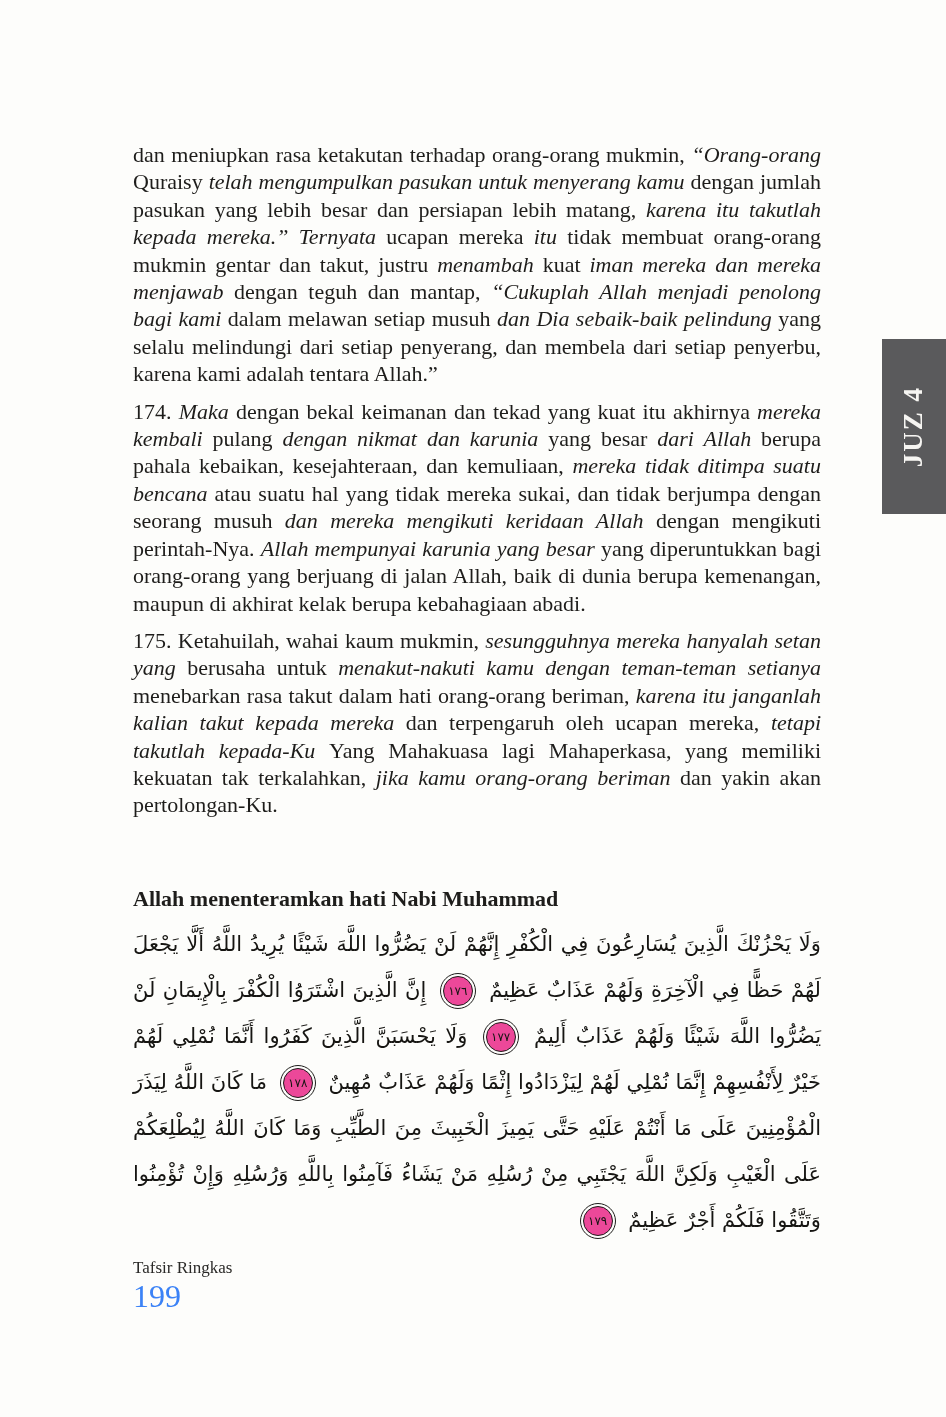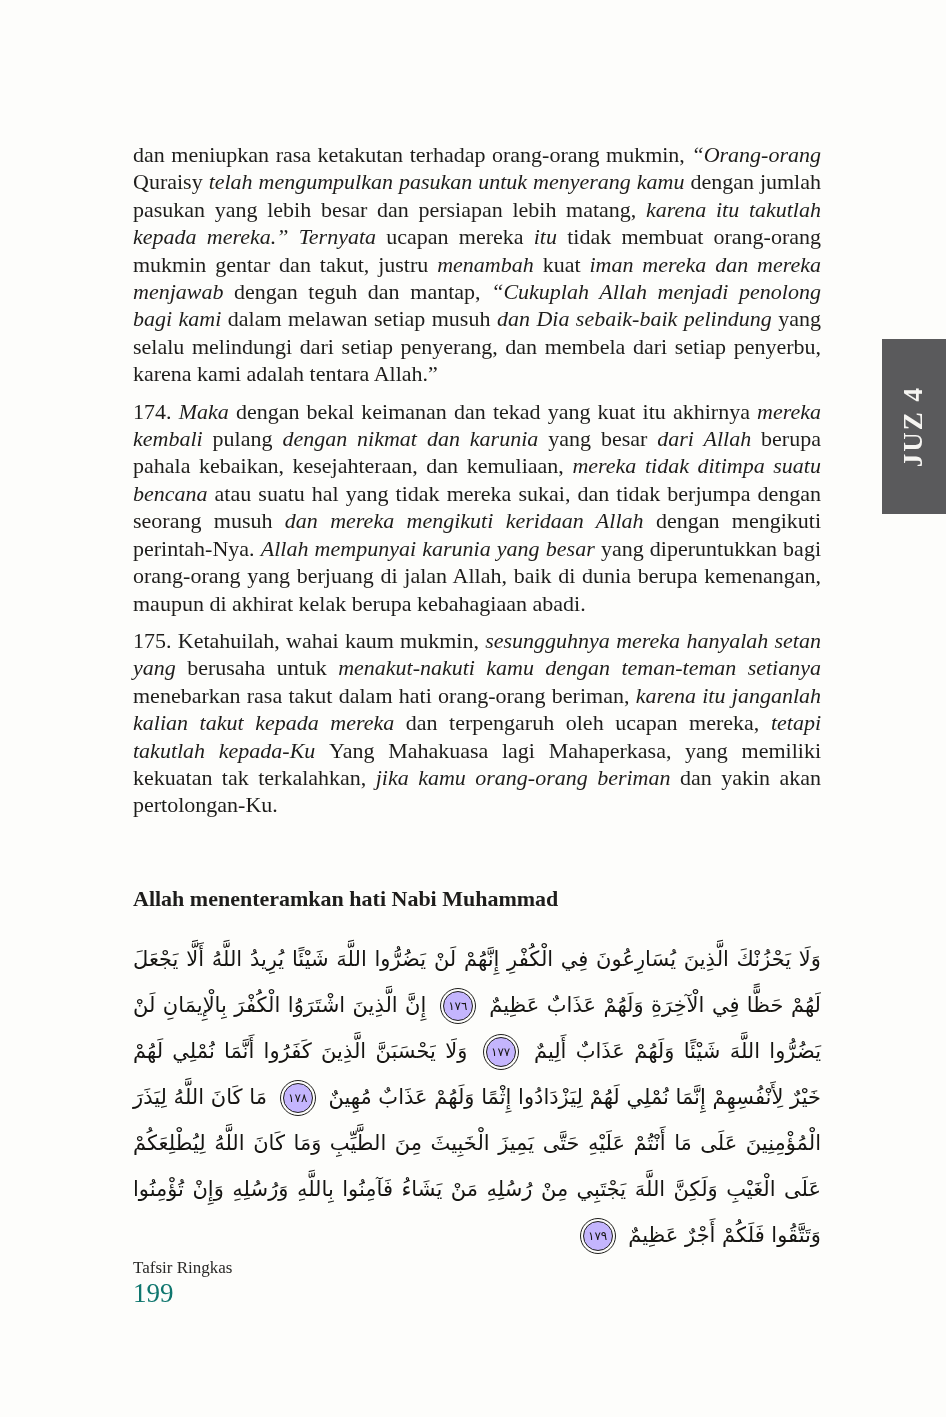--- a/index.html
+++ b/index.html
@@ -23,21 +23,21 @@
     text-align:justify;
   }
   .para .it { font-style:italic;font-family:Liberation Serif, serif; }
 
   .bottom-section {
     position:absolute; left:133px; top:886px; width:688px;
   }
   .section-heading {
     font-weight:bold;
     font-size:22px;
-    margin:0 0 24px 0;
+    margin:0 0 9px 0;
     color:#1e1d1b;
   }
   .arabic-block {
     direction:rtl;
     font-family:"DejaVu Sans", sans-serif;
     font-size:21px;
     line-height:46px;
     text-align:justify;
     color:#161512;
   }
@@ -46,21 +46,21 @@
     width:28px; height:28px;
     border:1.4px solid #1e1d1b;
     outline:1px solid #1e1d1b;
     outline-offset:2px;
     border-radius:50%;
     font-size:12px;
     line-height:28px;
     text-align:center;
     vertical-align:middle;
     margin:0 9px;
-    background:#c4b5fd;
+    background:#ec4899;
   }
 
   .juz-tab {
     position:absolute; right:0; top:339px;
     width:64px; height:175px;
     background:#5a5a5c;
     display:flex; align-items:center; justify-content:center;
   }
   .juz-tab .juz-label {
     transform:rotate(-90deg);
@@ -70,21 +70,21 @@
     letter-spacing:2px;
     white-space:nowrap;
     font-family:"Liberation Serif", serif;
   }
 
   .footer {
     position:absolute; left:133px; top:1258px; width:688px;
     display:flex; justify-content:space-between; align-items:baseline;flex-direction:column;
   }
   .footer-left { font-size:17px; color:#2a2927; }
-  .page-number { font-size:27px; color:#0f766e; }
+  .page-number { font-size:32px; color:#3b82f6; }
 </style>
 </head>
 <body>
 
 <div class="page">
 
   <div class="content">
       <p class="para"><span class="rm">dan meniupkan rasa ketakutan terhadap orang-orang mukmin, </span><span class="it">“Orang-orang </span><span class="rm">Quraisy </span><span class="it">telah mengumpulkan pasukan untuk menyerang kamu </span><span class="rm">dengan jumlah pasukan yang lebih besar dan persiapan lebih matang, </span><span class="it">karena itu takutlah kepada mereka.” Ternyata </span><span class="rm">ucapan mereka </span><span class="it">itu </span><span class="rm">tidak membuat orang-orang mukmin gentar dan takut, justru </span><span class="it">menambah </span><span class="rm">kuat </span><span class="it">iman mereka dan mereka menjawab </span><span class="rm">dengan teguh dan mantap, </span><span class="it">“Cukuplah Allah menjadi penolong bagi kami </span><span class="rm">dalam melawan setiap musuh </span><span class="it">dan Dia sebaik-baik pelindung </span><span class="rm">yang selalu melindungi dari setiap penyerang, dan membela dari setiap penyerbu, karena kami adalah tentara Allah.”</span></p>
       <p class="para"><span class="rm">174. </span><span class="it">Maka </span><span class="rm">dengan bekal keimanan dan tekad yang kuat itu akhirnya </span><span class="it">mereka kembali </span><span class="rm">pulang </span><span class="it">dengan nikmat dan karunia </span><span class="rm">yang besar </span><span class="it">dari Allah </span><span class="rm">berupa pahala kebaikan, kesejahteraan, dan kemuliaan, </span><span class="it">mereka tidak ditimpa suatu bencana </span><span class="rm">atau suatu hal yang tidak mereka sukai, dan tidak berjumpa dengan seorang musuh </span><span class="it">dan mereka mengikuti keridaan Allah </span><span class="rm">dengan mengikuti perintah-Nya. </span><span class="it">Allah mempunyai karunia yang besar </span><span class="rm">yang diperuntukkan bagi orang-orang yang berjuang di jalan Allah, baik di dunia berupa kemenangan, maupun di akhirat kelak berupa kebahagiaan abadi.</span></p>
       <p class="para"><span class="rm">175. Ketahuilah, wahai kaum mukmin, </span><span class="it">sesungguhnya mereka hanyalah setan yang </span><span class="rm">berusaha untuk </span><span class="it">menakut-nakuti kamu dengan teman-teman setianya </span><span class="rm">menebarkan rasa takut dalam hati orang-orang beriman, </span><span class="it">karena itu janganlah kalian takut kepada mereka </span><span class="rm">dan terpengaruh oleh ucapan mereka, </span><span class="it">tetapi takutlah kepada-Ku </span><span class="rm">Yang Mahakuasa lagi Mahaperkasa, yang memiliki kekuatan tak terkalahkan, </span><span class="it">jika kamu orang-orang beriman </span><span class="rm">dan yakin akan pertolongan-Ku.</span></p>

